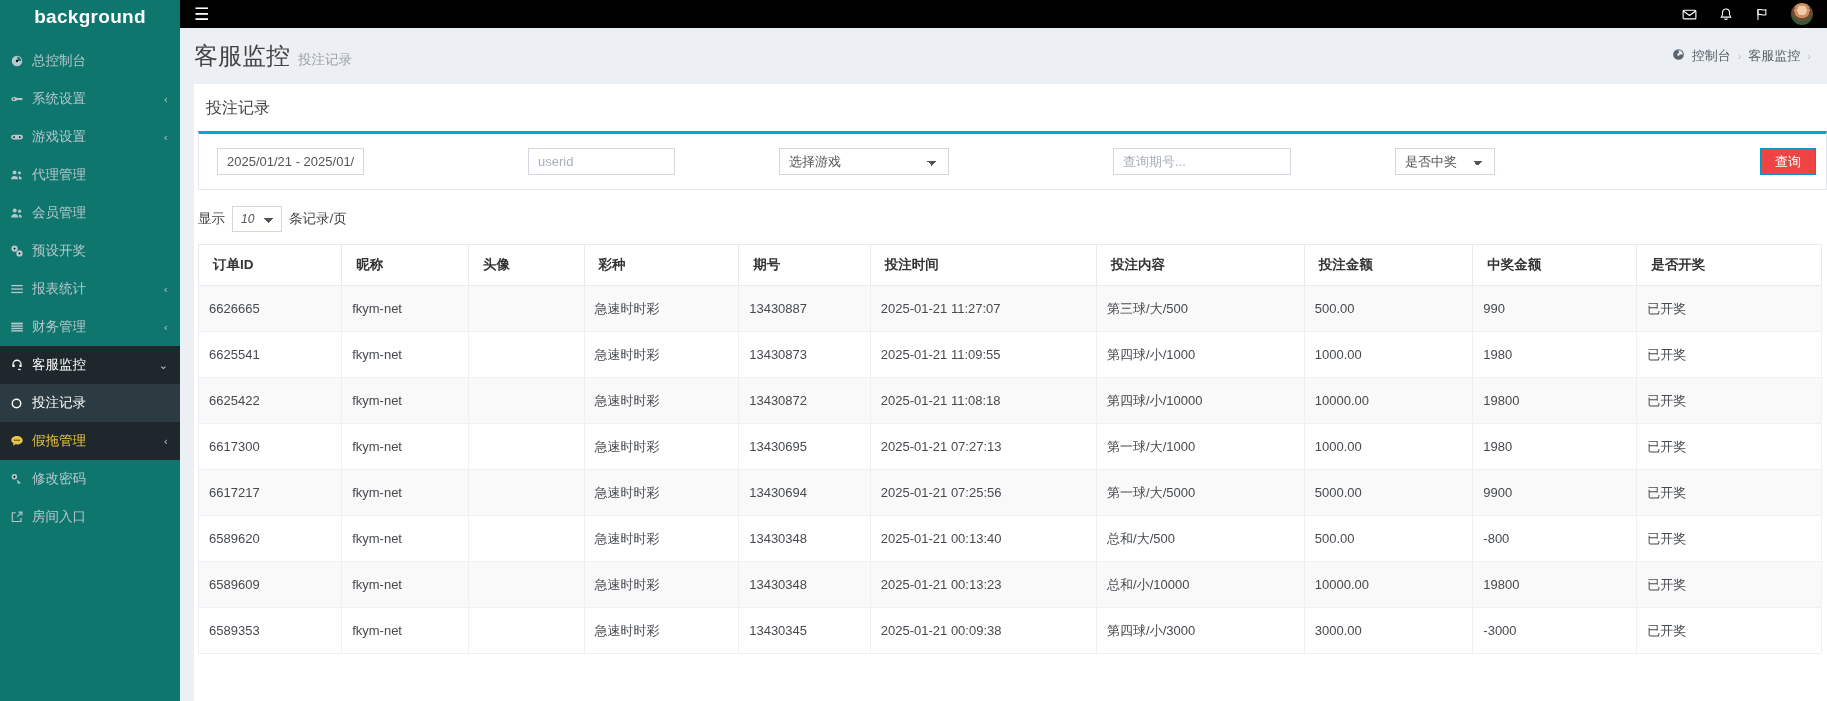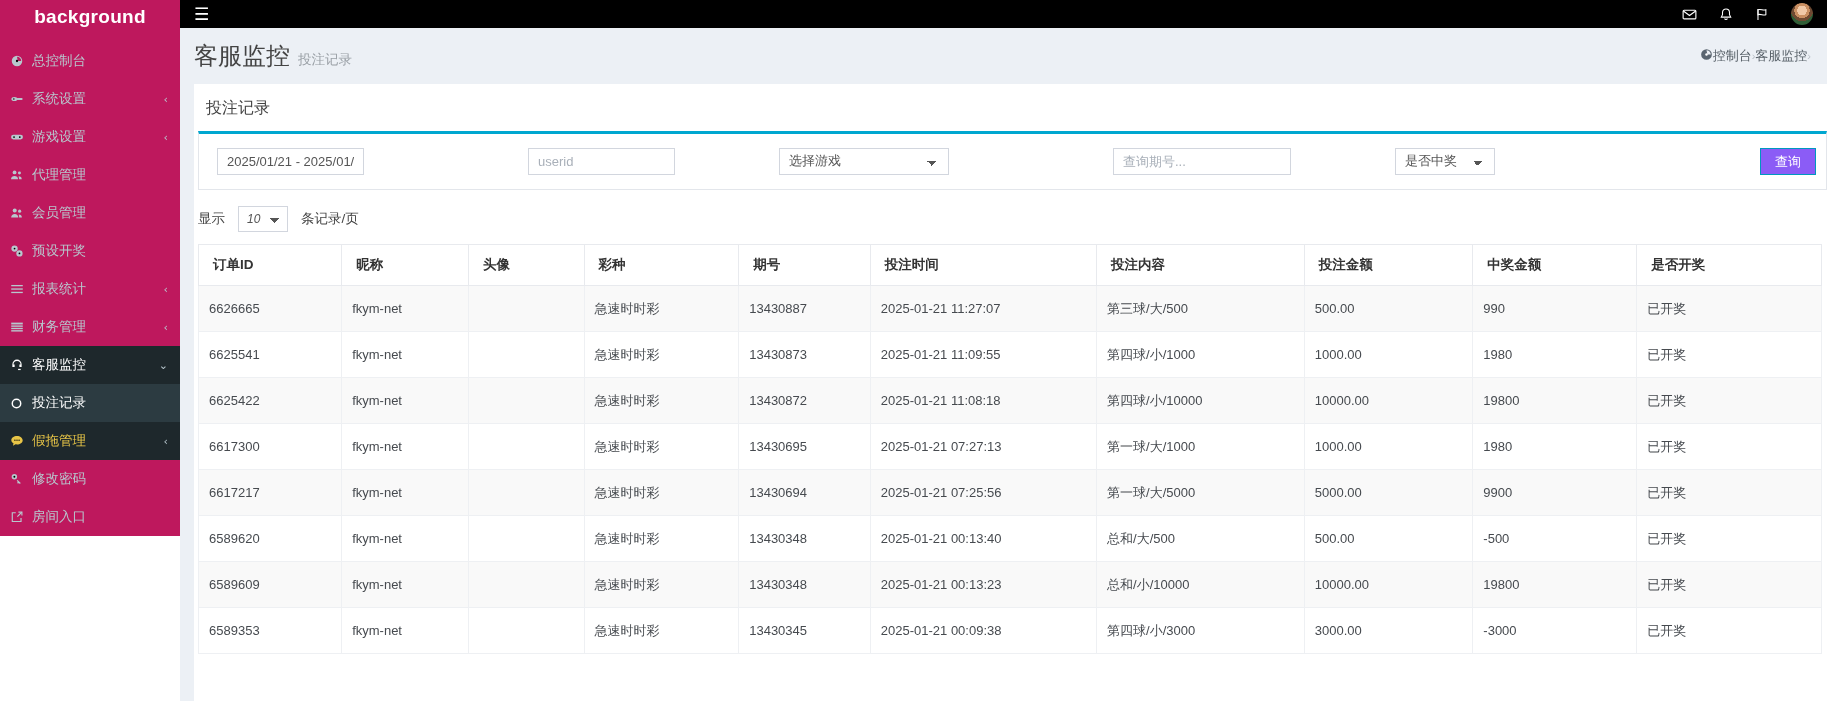--- a/index.html
+++ b/index.html
@@ -8,23 +8,23 @@
     width: 1827px; height: 701px;
     overflow: hidden;
     font-family: "Liberation Sans", "DejaVu Sans", sans-serif;
     background: #ffffff;
   }
   #app { display: flex; width: 1827px; height: 701px; position: relative; }
 
   
   .sidebar {
     width: 180px; flex: 0 0 180px;
-    background: #be185d;
+    background: #0f766e;
     color: #b8c7ce;
-    height: 536px;
+    height: 701px;
     overflow: hidden;
     position: relative;
   }
   .brand {
     height: 28px;
     display: flex; align-items: center; justify-content: center;
     color: #ffffff;
     font-size: 19px; font-weight: bold;
     letter-spacing: .3px;
     padding-top: 6px;
@@ -90,21 +90,21 @@
     display: flex; align-items: center;
     padding: 0 16px 0 14px;
   }
   .pagehead h1 {
     margin: 0; font-size: 24px; font-weight: normal; color: #444444;
     display: flex; align-items: baseline; gap: 8px;
   }
   .pagehead h1 .sub { font-size: 13.5px; color: #9aa0a6; font-weight: normal; }
   .breadcrumb {
     margin-left: auto; display: flex; align-items: center;
-    font-size: 13px; color: #8a9099; white-space: nowrap;
+    font-size: 13px; color: #8a9099; gap: 7px; white-space: nowrap;
   }
   .breadcrumb .bc-ic { font-size: 12px; color: #555; }
   .breadcrumb .sep { color: #b9bfc7; font-size: 11px; }
   .breadcrumb a { color: #555e66; text-decoration: none; }
   .breadcrumb .cur { color: #555e66; }
 
   
   .content { padding: 0 0 0 14px; }
   .boxwrap { background: #ffffff; min-height: 620px; }
   .box-title {
@@ -127,42 +127,42 @@
     font-family: "Liberation Sans", sans-serif;
   }
   .inp::placeholder { color: #a9b0b9; }
   .inp.date { width: 147px; }
   .inp.userid { width: 147px; }
   .inp.period { width: 178px; }
   .sel {
     height: 27px; border: 1px solid #d2d6de; background: #fff;
     font-size: 13px; color: #555; padding: 0 6px 0 9px;
     border-radius: 0; outline: none; appearance: none;
-    font-family: Liberation Mono, monospace;
+    font-family: Liberation Sans, sans-serif;
     background-image: linear-gradient(45deg,transparent 50%,#555 50%),linear-gradient(135deg,#555 50%,transparent 50%);
     background-position: calc(100% - 16px) 12px, calc(100% - 11px) 12px;
     background-size: 5px 5px, 5px 5px;
     background-repeat: no-repeat;
   }
   .sel.game { width: 170px; }
   .sel.win { width: 100px; }
   .spacer-a { width: 148px; }
   .spacer-b { width: 88px; }
   .btn-search {
     margin-left: auto;
     height: 27px; min-width: 56px;
-    background: #8b5cf6; border: 1px solid #0098bf; color: #fff;
+    background: #ef4444; border: 1px solid #0098bf; color: #fff;
     font-size: 13px; cursor: pointer; padding: 0 12px;
     display: flex; align-items: center; justify-content: center;
     font-family: "Liberation Sans", sans-serif;
   }
 
   
   .lengthbar {
-    display: flex; align-items: center; gap: 13px;
+    display: flex; align-items: center; gap: 7px;
     font-size: 13.5px; color: #444;
     padding: 16px 0 12px 4px;
   }
   .len-sel {
     height: 26px; width: 50px;
     border: 1px solid #d2d6de; background: #fff;
     font-size: 12px; color: #555; padding: 0 4px 0 8px;
     appearance: none; outline: none; border-radius: 0;
     font-family: "Liberation Sans", sans-serif;
     background-image: linear-gradient(45deg,transparent 50%,#555 50%),linear-gradient(135deg,#555 50%,transparent 50%);
@@ -540,21 +540,21 @@
                 </tr>
                 <tr>
                   <td>6589620</td>
                   <td>fkym-net</td>
                   <td class="av-cell"><span class="av-thumb"><span class="p"></span><span class="p2"></span></span></td>
                   <td>急速时时彩</td>
                   <td>13430348</td>
                   <td>2025-01-21 00:13:40</td>
                   <td>总和/大/500</td>
                   <td>500.00</td>
-                  <td>-500</td>
+                  <td>-800</td>
                   <td>已开奖</td>
                 </tr>
                 <tr>
                   <td>6589609</td>
                   <td>fkym-net</td>
                   <td class="av-cell"><span class="av-thumb"><span class="p"></span><span class="p2"></span></span></td>
                   <td>急速时时彩</td>
                   <td>13430348</td>
                   <td>2025-01-21 00:13:23</td>
                   <td>总和/小/10000</td>

